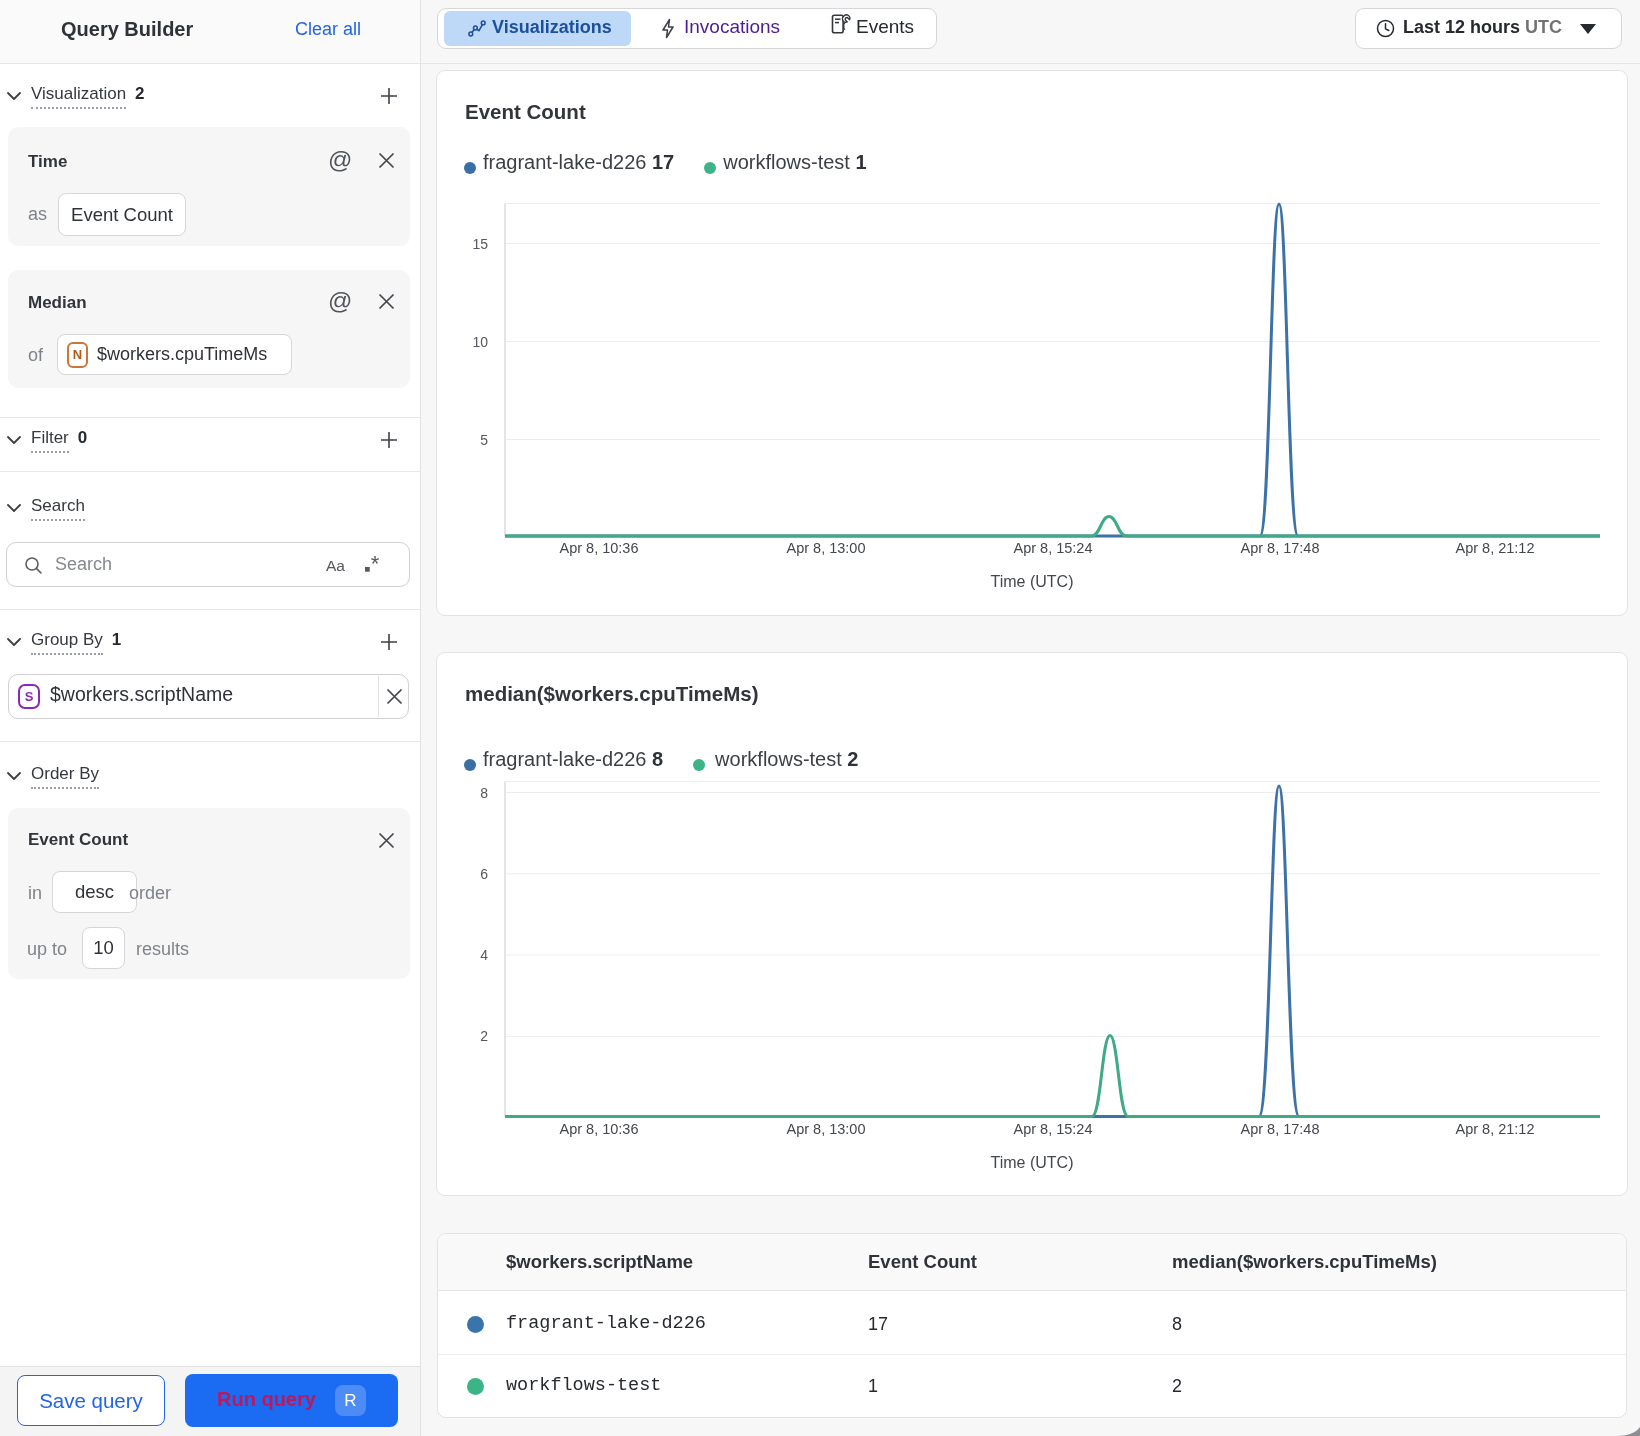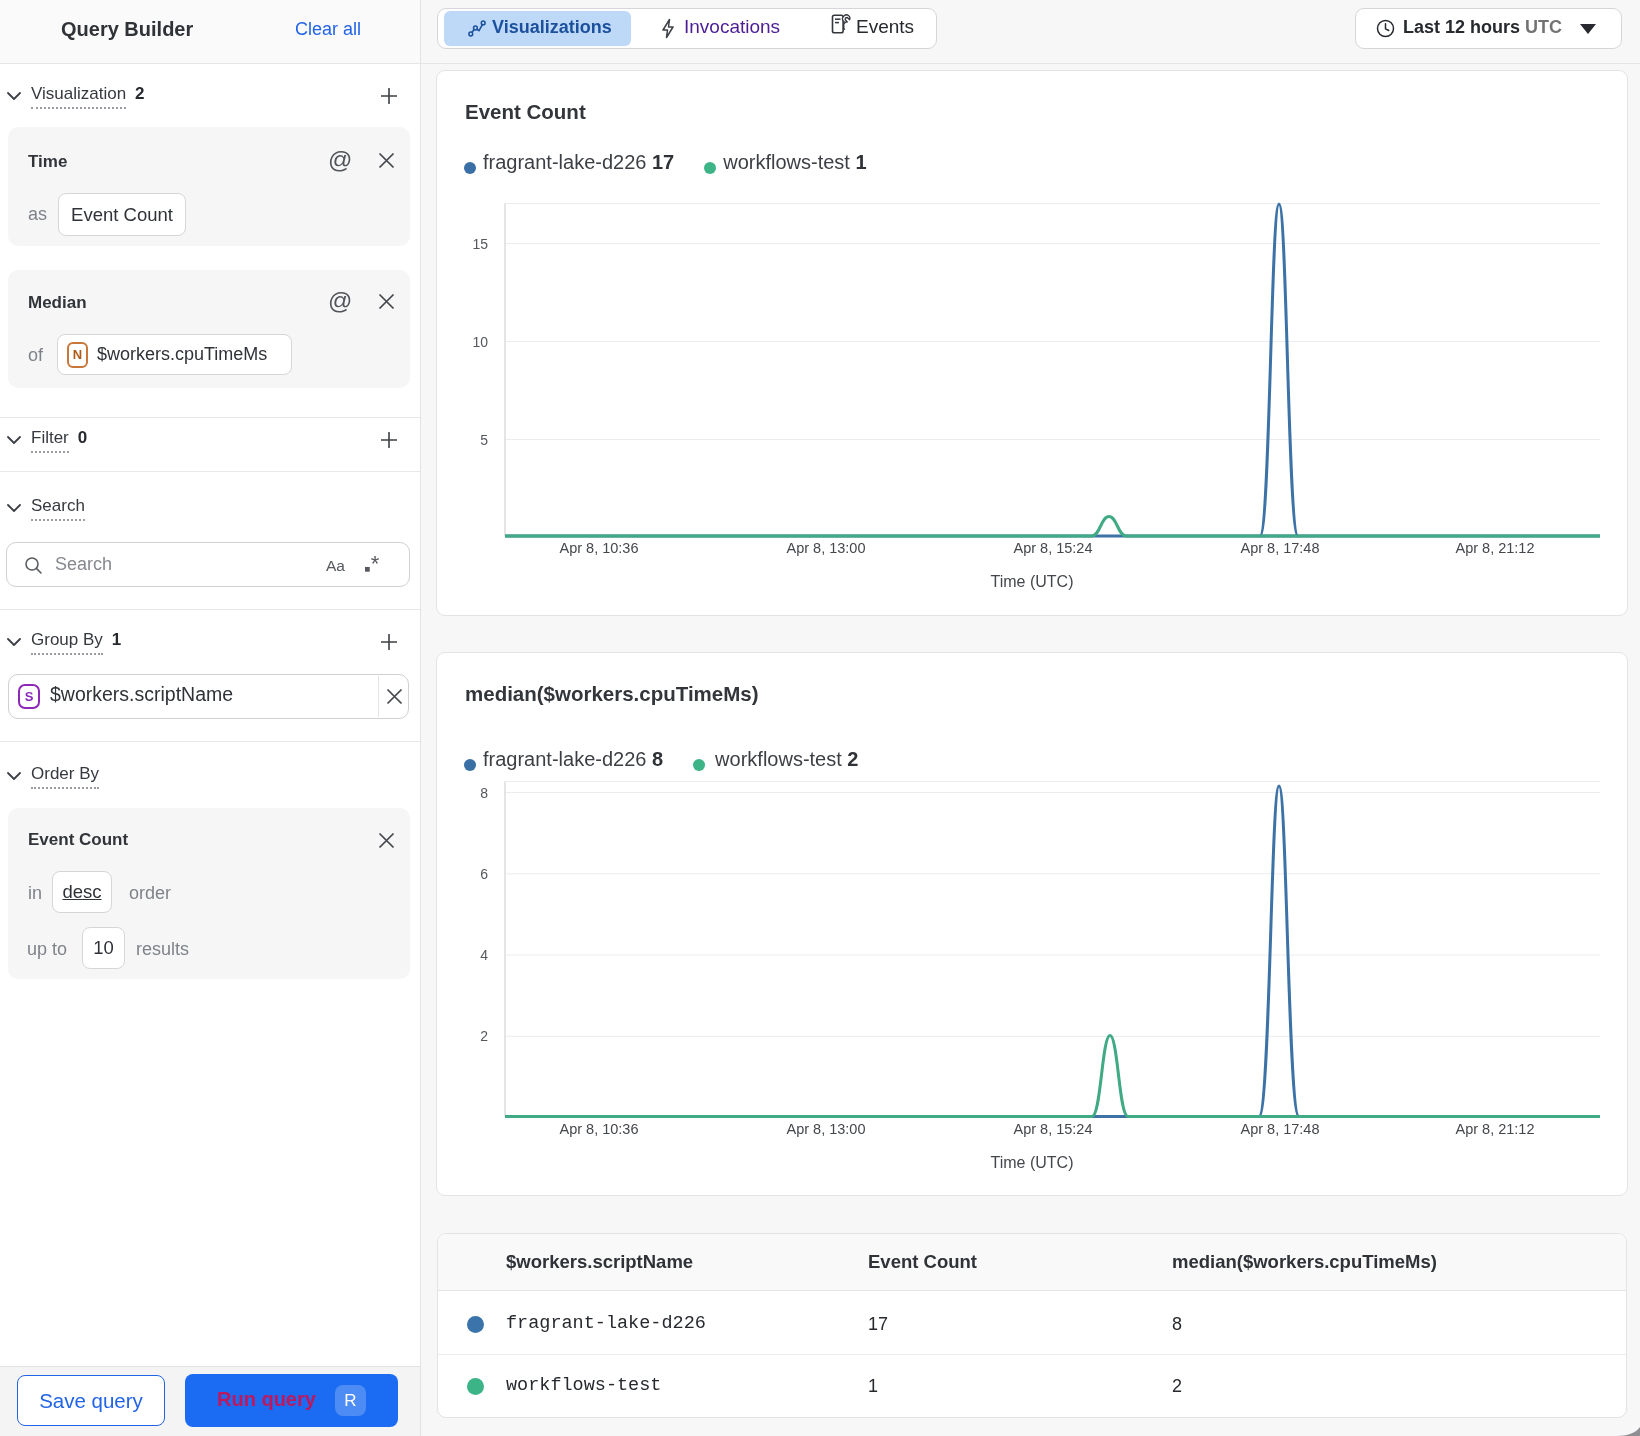--- a/index.html
+++ b/index.html
@@ -116,21 +116,21 @@
 <svg class="abs" style="left:7px; top:771px;" width="14" height="10">
     <polyline class="chev" points="1,2 7,8 13,2"></polyline>
   </svg>
 <div class="abs" style="left:31px; top:764px;"><span class="sec-title">Order By</span></div>
 <div class="gcard" style="top:808px; height:171px;"></div>
 <div class="abs ctl" style="left:28px; top:830px;">Event Count</div>
 <svg class="abs" style="left:378px; top:832px;" width="17" height="17">
     <path class="xicon" d="M1.5 1.5 L15.5 15.5 M15.5 1.5 L1.5 15.5"></path>
   </svg>
 <div class="abs gray" style="left:28px; top:883px;">in</div>
-<div class="wbox abs" style="left:52px; top:871px; width:60px; height:42px;text-decoration:underline;">desc</div>
+<div class="wbox abs" style="left:52px; top:871px; width:85px; height:42px;">desc</div>
 <div class="abs gray" style="left:129px; top:883px;">order</div>
 <div class="abs gray" style="left:27px; top:939px;">up to</div>
 <div class="wbox abs" style="left:82px; top:927px; width:43px; height:42px;">10</div>
 <div class="abs gray" style="left:136px; top:939px;">results</div>
 
 <div class="abs" style="left:0; top:1366px; width:420px; height:70px; background:#f4f4f5; border-top:1px solid #e3e3e6;"></div>
 <div class="abs" style="left:17px; top:1375px; width:148px; height:51px; background:#fff; border:1px solid #2264e8; border-radius:8px; display:flex; align-items:center; justify-content:center; font-size:20.5px; color:#2264e8;">Save query</div>
 <div class="abs" style="left:185px; top:1374px; width:213px; height:53px; background:#1b6cf2; border-radius:8px;"></div>
 <div class="abs" style="left:217px; top:1388px; font-size:20px; font-weight:600; color:#be185d;">Run query</div>
 <div class="abs" style="left:335px; top:1385px; width:31px; height:31px; background:rgba(255,255,255,0.22); border-radius:8px; display:flex; align-items:center; justify-content:center; font-size:17px; color:#fff;">R</div>

